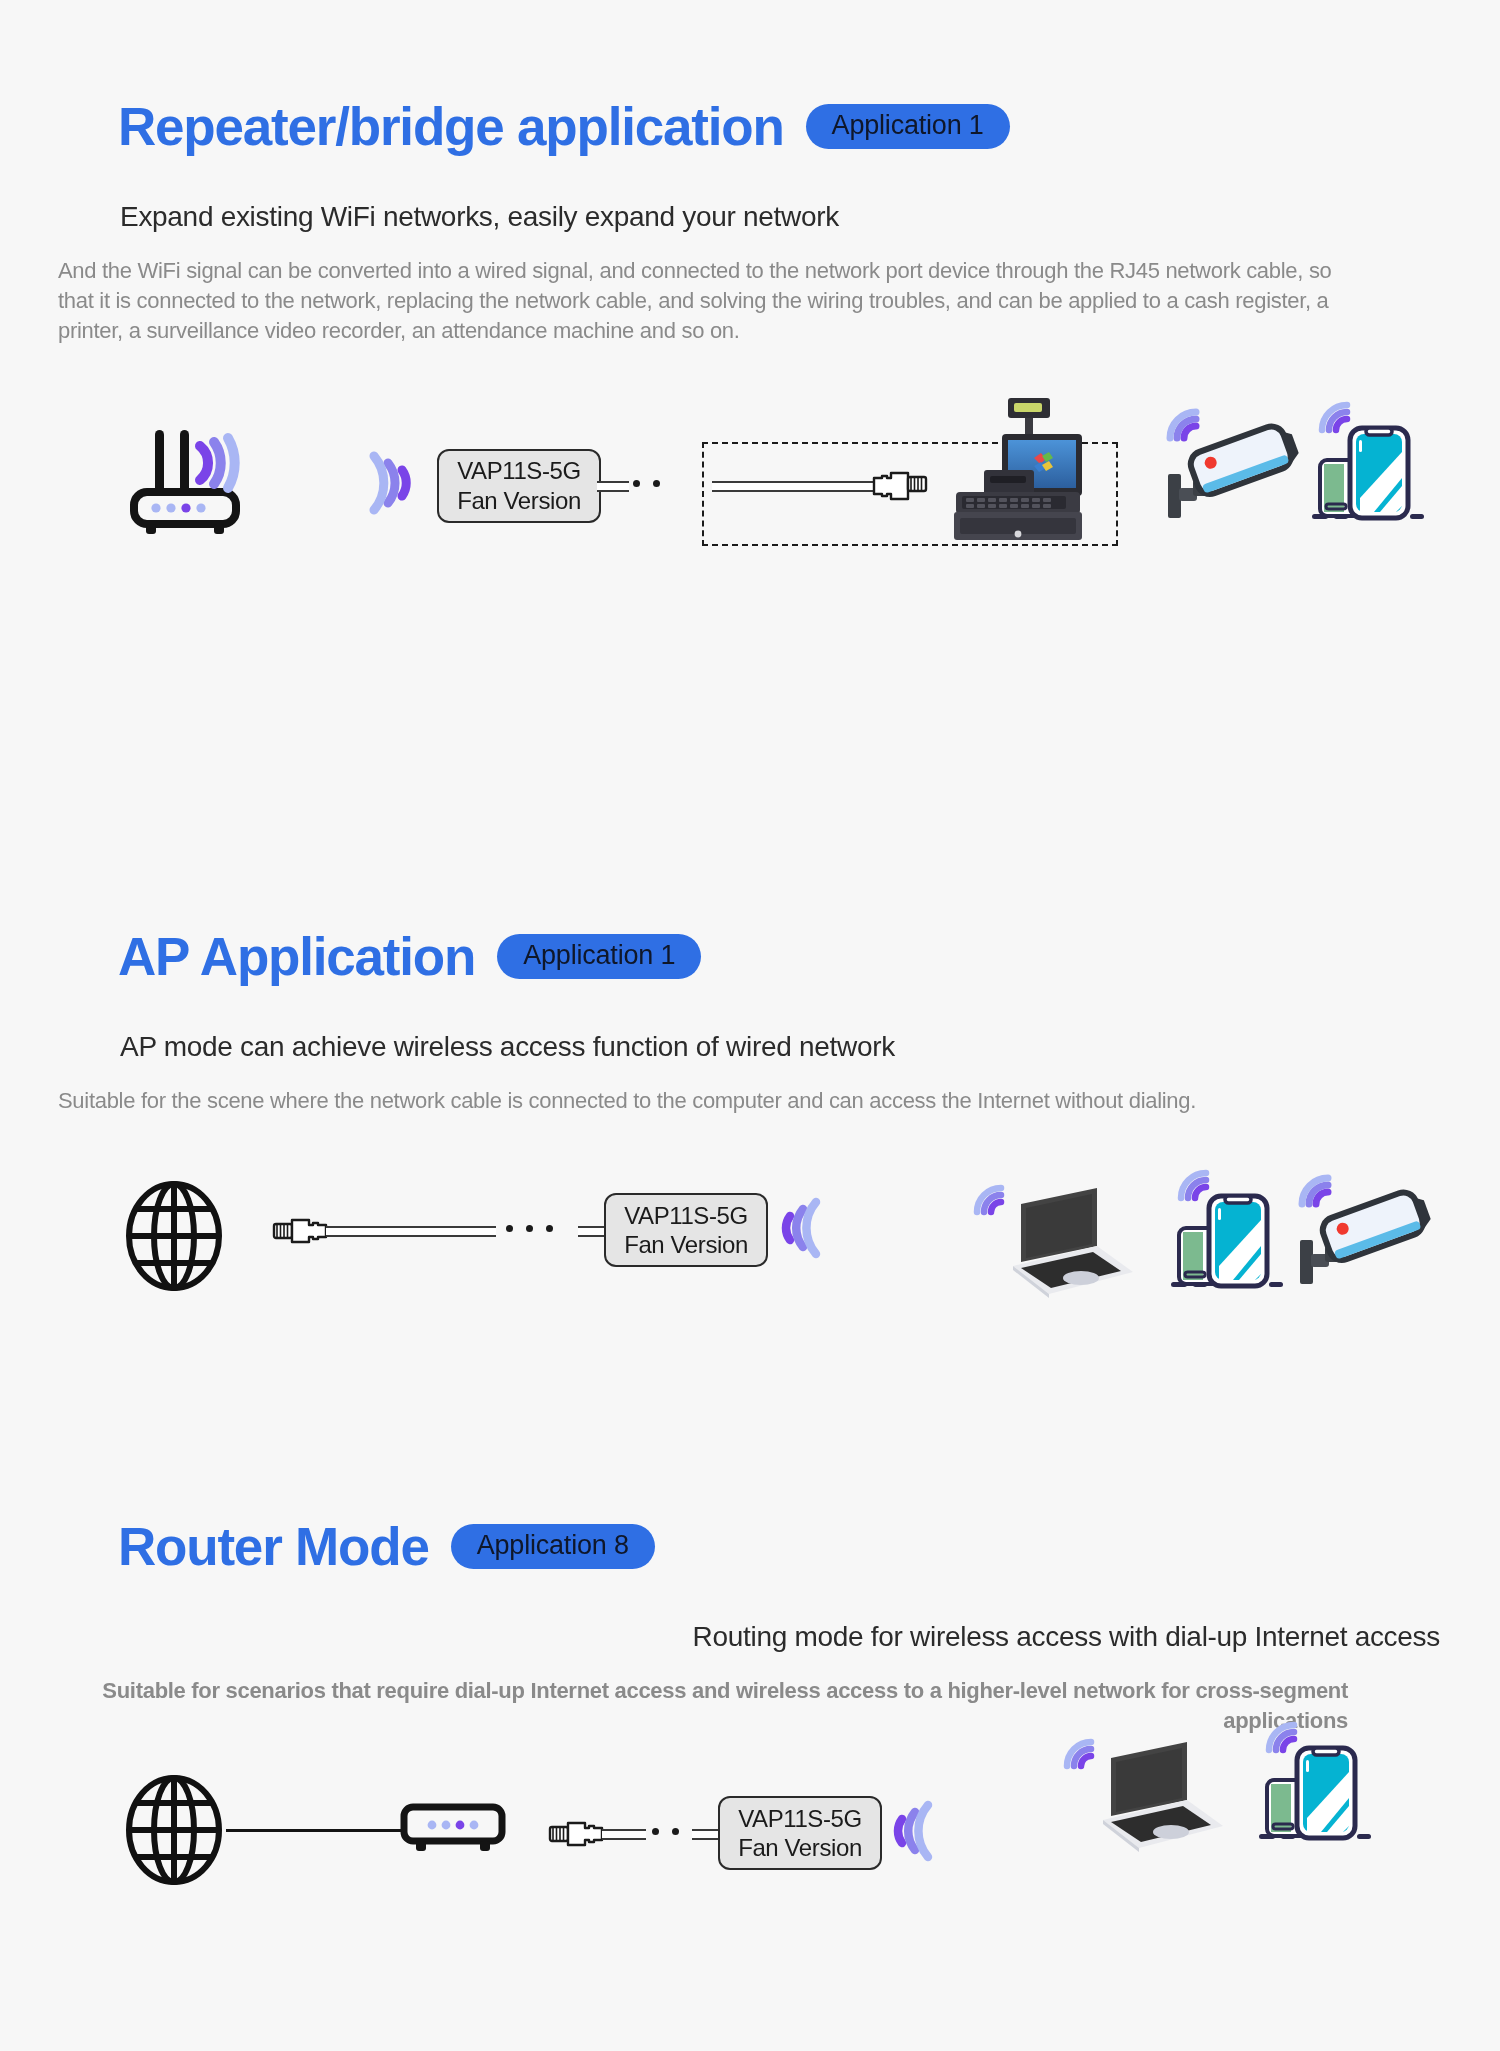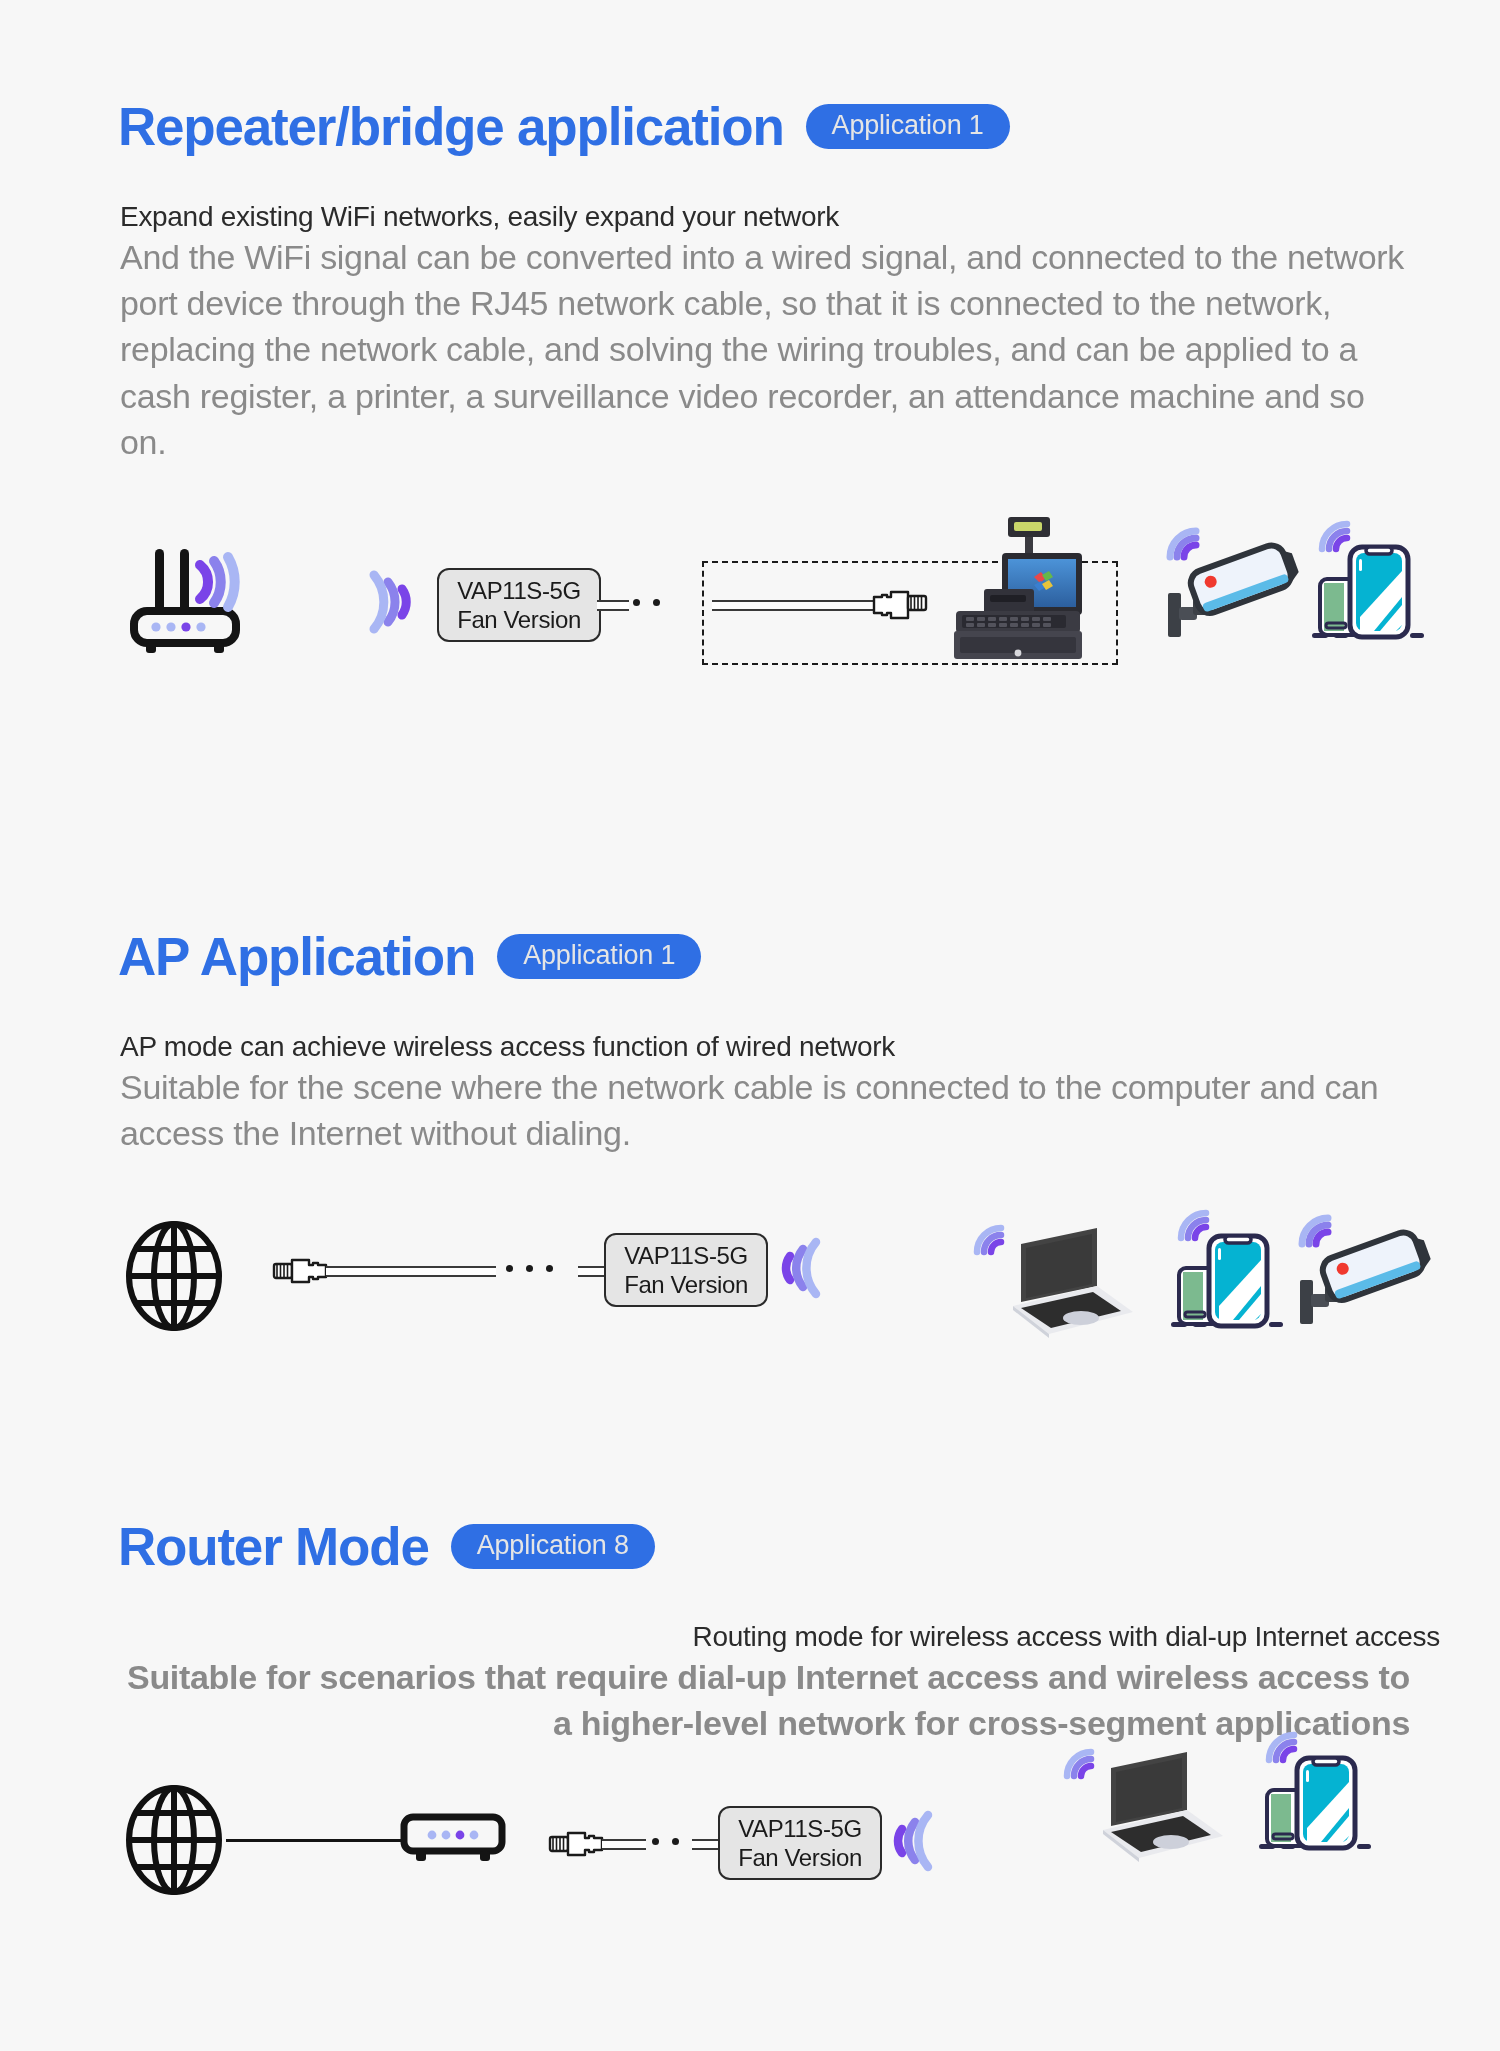--- a/index.html
+++ b/index.html
@@ -38,41 +38,42 @@
   .heading-title {
     font-size: 53px;
     font-weight: bold;
     color: #2f6fe4;
     letter-spacing: -1.2px;
     line-height: 1;
     white-space: nowrap;
   }
   .heading-badge {
     background: #2f6fe4;
-    color: #e5e5e5;
+    color: #0f172a;
     border-radius: 999px;
     padding: 8px 26px 10px 26px;
     font-size: 27px;
     line-height: 1;
     white-space: nowrap;
     letter-spacing: -0.2px;
   }
 
   .lead {
     padding-left: 120px;
     margin-top: 46px;
     font-size: 28px;
     color: #2b2b2b;
     letter-spacing: -0.3px;
     line-height: 1.25;
   }
   .body-text {
-    padding-left: 120px;
+    padding-left: 58px;
+    margin-top: 22px;
     width: 1285px;
-    font-size: 34px;
+    font-size: 22px;
     color: #8a8a8a;
     letter-spacing: -0.3px;
     line-height: 1.36;
   }
   .body-text p { margin: 0; }
 
   
   .diagram { position: relative; }
   #diagram-repeater { height: 200px; margin-top: 52px; }
   #diagram-ap       { height: 180px; margin-top: 48px; }

